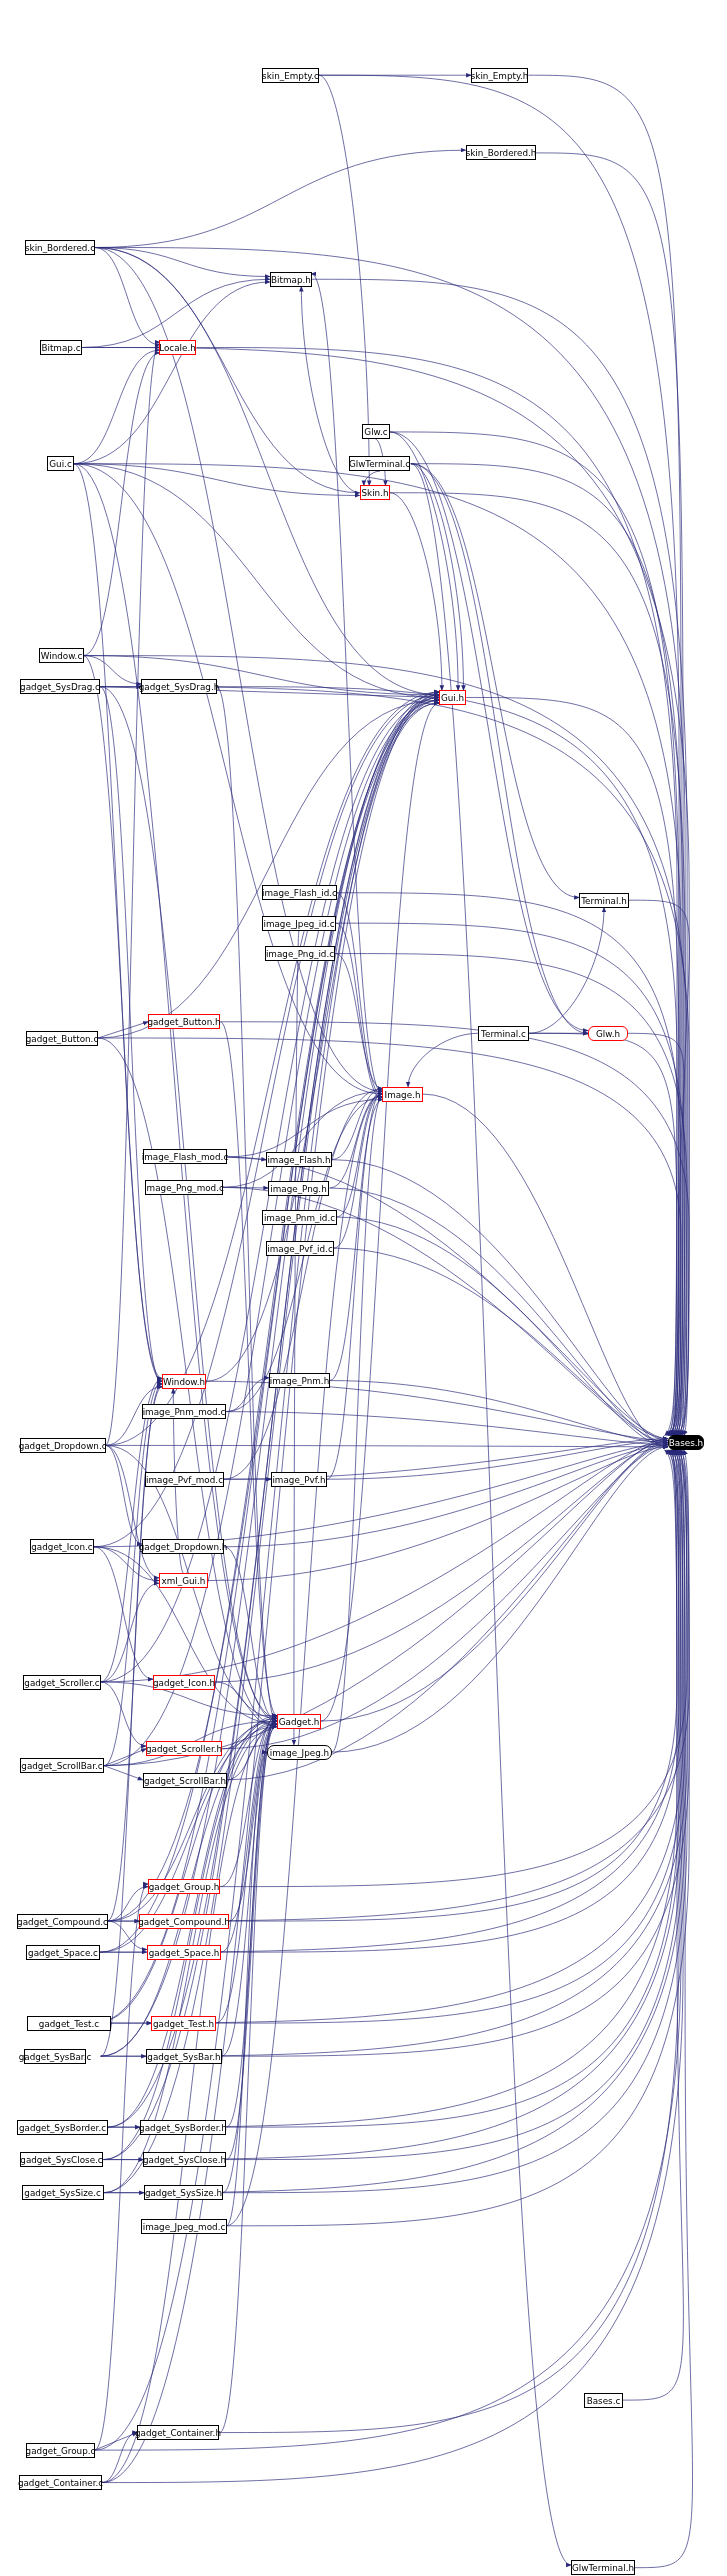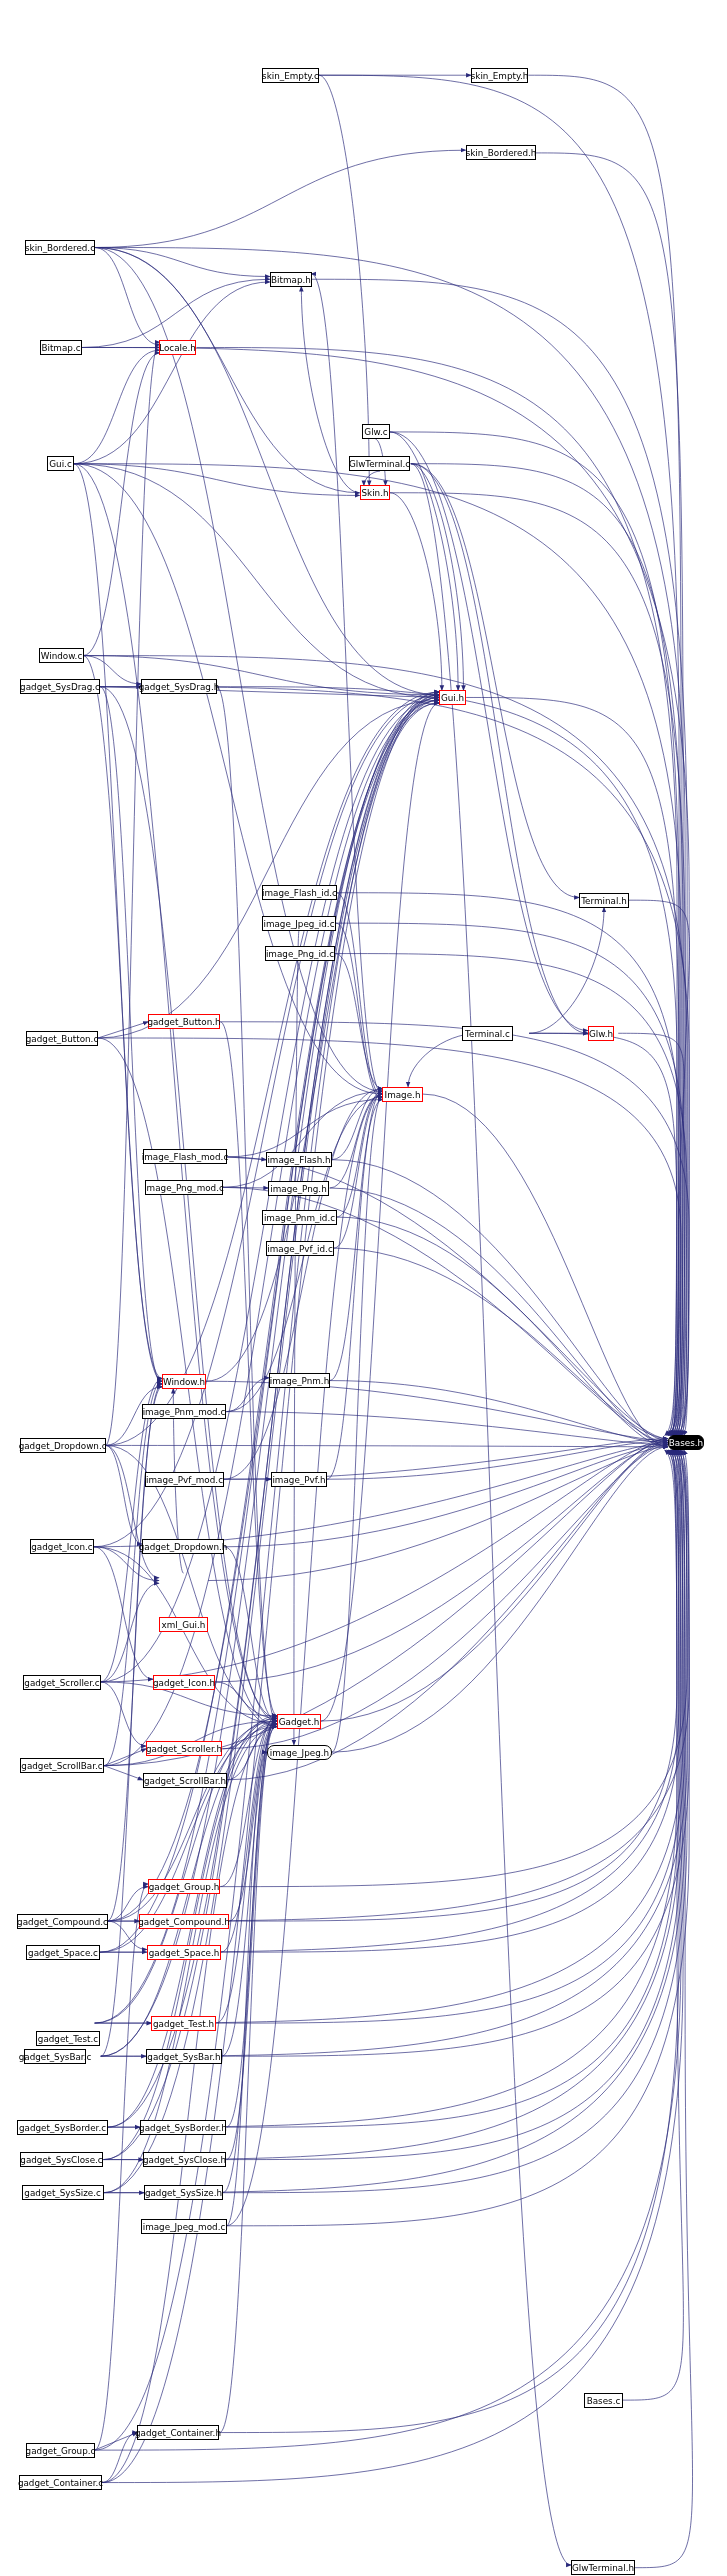--- a/index.html
+++ b/index.html
@@ -245,53 +245,53 @@
       <div class="node red" style="left: 360px; top: 485px; width: 30px; height: 15px;">Skin.h</div>
       <div class="node" style="left: 39px; top: 648px; width: 45px; height: 15px;">Window.c</div>
       <div class="node" style="left: 20px; top: 679px; width: 80px; height: 15px;">gadget_SysDrag.c</div>
       <div class="node" style="left: 141px; top: 679px; width: 76px; height: 15px;">gadget_SysDrag.h</div>
       <div class="node red" style="left: 439px; top: 690px; width: 27px; height: 15px;">Gui.h</div>
       <div class="node" style="left: 262px; top: 885px; width: 75px; height: 15px;">image_Flash_id.c</div>
       <div class="node" style="left: 579px; top: 893px; width: 50px; height: 15px;">Terminal.h</div>
       <div class="node" style="left: 262px; top: 916px; width: 74px; height: 15px;">image_Jpeg_id.c</div>
       <div class="node" style="left: 265px; top: 946px; width: 70px; height: 15px;">image_Png_id.c</div>
       <div class="node red" style="left: 148px; top: 1014px; width: 72px; height: 15px;">gadget_Button.h</div>
-      <div class="node" style="left: 462px; top: 1026px; width: 51px; height: 15px;">Terminal.c</div>
-      <div class="node red" style="left: 588px; top: 1026px; width: 26px; height: 15px;">Glw.h</div>
+      <div class="node" style="left: 478px; top: 1026px; width: 51px; height: 15px;">Terminal.c</div>
+      <div class="node red" style="left: 588px; top: 1026px; width: 40px; height: 15px; border-radius: 6px;">Glw.h</div>
       <div class="node" style="left: 26px; top: 1031px; width: 72px; height: 15px;">gadget_Button.c</div>
       <div class="node red" style="left: 382px; top: 1087px; width: 41px; height: 15px;">Image.h</div>
       <div class="node" style="left: 143px; top: 1149px; width: 84px; height: 15px;">image_Flash_mod.c</div>
       <div class="node" style="left: 266px; top: 1152px; width: 66px; height: 15px;">image_Flash.h</div>
       <div class="node" style="left: 145px; top: 1180px; width: 78px; height: 15px;">image_Png_mod.c</div>
       <div class="node" style="left: 268px; top: 1181px; width: 61px; height: 15px;">image_Png.h</div>
       <div class="node" style="left: 262px; top: 1210px; width: 75px; height: 15px;">image_Pnm_id.c</div>
       <div class="node" style="left: 266px; top: 1241px; width: 68px; height: 15px;">image_Pvf_id.c</div>
       <div class="node red" style="left: 162px; top: 1374px; width: 44px; height: 15px;">Window.h</div>
       <div class="node" style="left: 269px; top: 1373px; width: 61px; height: 15px;">image_Pnm.h</div>
       <div class="node" style="left: 142px; top: 1404px; width: 84px; height: 15px;">image_Pnm_mod.c</div>
       <div class="node root" style="left: 668px; top: 1435px; width: 36px; height: 15px;">Bases.h</div>
       <div class="node" style="left: 19.6px; top: 1438px; width: 86px; height: 15px;">gadget_Dropdown.c</div>
       <div class="node" style="left: 145px; top: 1472px; width: 79px; height: 15px;">image_Pvf_mod.c</div>
       <div class="node" style="left: 271px; top: 1472px; width: 56px; height: 15px;">image_Pvf.h</div>
       <div class="node" style="left: 30px; top: 1539px; width: 64px; height: 15px;">gadget_Icon.c</div>
       <div class="node" style="left: 142px; top: 1539px; width: 82px; height: 15px;">gadget_Dropdown.h</div>
-      <div class="node red" style="left: 159px; top: 1573px; width: 49px; height: 15px; margin-top: 44px;">xml_Gui.h</div>
+      <div class="node red" style="left: 159px; top: 1573px; width: 49px; height: 15px;">xml_Gui.h</div>
       <div class="node" style="left: 23px; top: 1675px; width: 78px; height: 15px;">gadget_Scroller.c</div>
       <div class="node red" style="left: 153px; top: 1675px; width: 62px; height: 15px;">gadget_Icon.h</div>
       <div class="node red" style="left: 277px; top: 1714px; width: 44px; height: 15px;">Gadget.h</div>
       <div class="node red" style="left: 146px; top: 1741px; width: 76px; height: 15px;">gadget_Scroller.h</div>
       <div class="node" style="left: 267px; top: 1745px; width: 65px; height: 15px; border-radius: 7px;">image_Jpeg.h</div>
       <div class="node" style="left: 20px; top: 1758px; width: 84px; height: 15px;">gadget_ScrollBar.c</div>
       <div class="node" style="left: 143px; top: 1773px; width: 84px; height: 15px;">gadget_ScrollBar.h</div>
       <div class="node red" style="left: 148px; top: 1879px; width: 72px; height: 15px;">gadget_Group.h</div>
       <div class="node" style="left: 17px; top: 1914px; width: 91px; height: 15px;">gadget_Compound.c</div>
       <div class="node red" style="left: 139px; top: 1914px; width: 90px; height: 15px;">gadget_Compound.h</div>
       <div class="node" style="left: 26px; top: 1945px; width: 74px; height: 15px;">gadget_Space.c</div>
       <div class="node red" style="left: 147px; top: 1945px; width: 74px; height: 15px;">gadget_Space.h</div>
-      <div class="node" style="left: 36px; top: 2016px; width: 64px; height: 15px; margin-top: 15px;">gadget_Test.c</div>
+      <div class="node" style="left: 27px; top: 2016px; width: 84px; height: 15px;">gadget_Test.c</div>
       <div class="node red" style="left: 151px; top: 2016px; width: 65px; height: 15px;">gadget_Test.h</div>
       <div class="node" style="left: 24px; top: 2049px; width: 62px; height: 15px;">gadget_SysBar.c</div>
       <div class="node" style="left: 146px; top: 2049px; width: 76px; height: 15px;">gadget_SysBar.h</div>
       <div class="node" style="left: 17px; top: 2120px; width: 91px; height: 15px;">gadget_SysBorder.c</div>
       <div class="node" style="left: 140px; top: 2120px; width: 86px; height: 15px;">gadget_SysBorder.h</div>
       <div class="node" style="left: 20px; top: 2152px; width: 83px; height: 15px;">gadget_SysClose.c</div>
       <div class="node" style="left: 143px; top: 2152px; width: 83px; height: 15px;">gadget_SysClose.h</div>
       <div class="node" style="left: 21.6px; top: 2185px; width: 82px; height: 15px;">gadget_SysSize.c</div>
       <div class="node" style="left: 144px; top: 2185px; width: 79px; height: 15px;">gadget_SysSize.h</div>
       <div class="node" style="left: 141px; top: 2219px; width: 86px; height: 15px;">image_Jpeg_mod.c</div>

